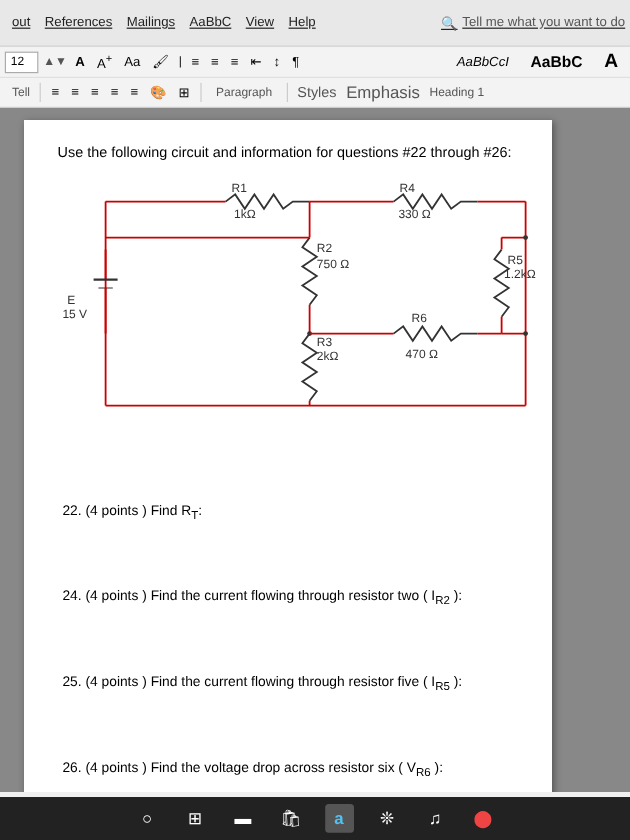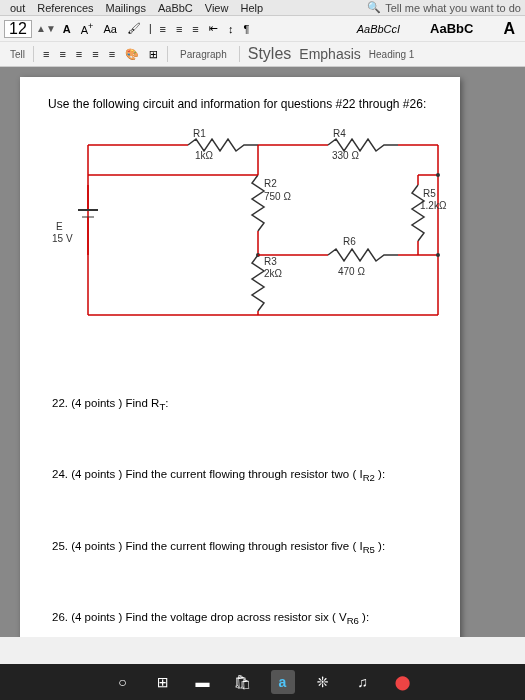--- a/index.html
+++ b/index.html
@@ -12,23 +12,24 @@
       overflow: hidden;
     }
 
     
     .menu-bar {
       background: #e8e8e8;
       border-bottom: 1px solid #ccc;
       display: flex;
       align-items: center;
       padding: 2px 4px;
-      height: 16px;
+      height: 39px;
       font-size: 11px;
       color: #222;
+      text-decoration: underline;
     }
     .menu-item {
       padding: 1px 6px;
       cursor: pointer;
       white-space: nowrap;
     }
     .menu-separator { flex: 1; }
     .search-area {
       display: flex;
       align-items: center;
@@ -50,37 +51,37 @@
       padding: 2px 4px;
       height: 26px;
       font-size: 11px;
       border-bottom: 1px solid #e0e0e0;
     }
     .font-size-box {
       border: 1px solid #aaa;
       padding: 1px 4px;
       width: 28px;
       height: 18px;
-      font-size: 16px;
+      font-size: 10px;
       background: white;
       margin-right: 2px;
     }
     .ribbon-btn {
       padding: 1px 4px;
       margin: 0 1px;
       font-size: 11px;
       cursor: pointer;
       border: none;
       background: transparent;
     }
     .ribbon-styles {
       margin-left: auto;
       display: flex;
       align-items: center;
-      gap: 18px;
+      gap: 6px;
       font-size: 11px;
     }
     .style-item {
       padding: 0 6px;
       cursor: pointer;
     }
     .style-emphasis { font-style: italic; }
     .style-heading { font-size: 13px; font-weight: bold; }
 
     .ribbon-row2 {
@@ -212,21 +213,21 @@
     <button class="ribbon-btn">≡</button>
     <button class="ribbon-btn">≡</button>
     <button class="ribbon-btn">≡</button>
     <button class="ribbon-btn">≡</button>
     <button class="ribbon-btn">≡</button>
     <button class="ribbon-btn">🎨</button>
     <button class="ribbon-btn">⊞</button>
     <span class="group-sep"></span>
     <span style="font-size:10px;color:#555;padding:0 8px;text-align:right;">Paragraph</span>
     <span class="group-sep"></span>
-    <span style="font-size:16px;color:#555;padding:0 4px;text-align:right;">Styles</span>
+    <span style="font-size:12px;color:#555;padding:0 4px;text-align:right;">Styles</span>
     <span style="font-size:14px;color:#555;padding:0 4px;">Emphasis</span>
     <span style="font-size:10px;color:#555;padding:0 4px;">Heading 1</span>
   </div>
 </div>
 
 <div class="doc-area">
   <div class="page">
     <div class="question-header">Use the following circuit and information for questions #22 through #26:</div>
 
     <div class="circuit-container">

